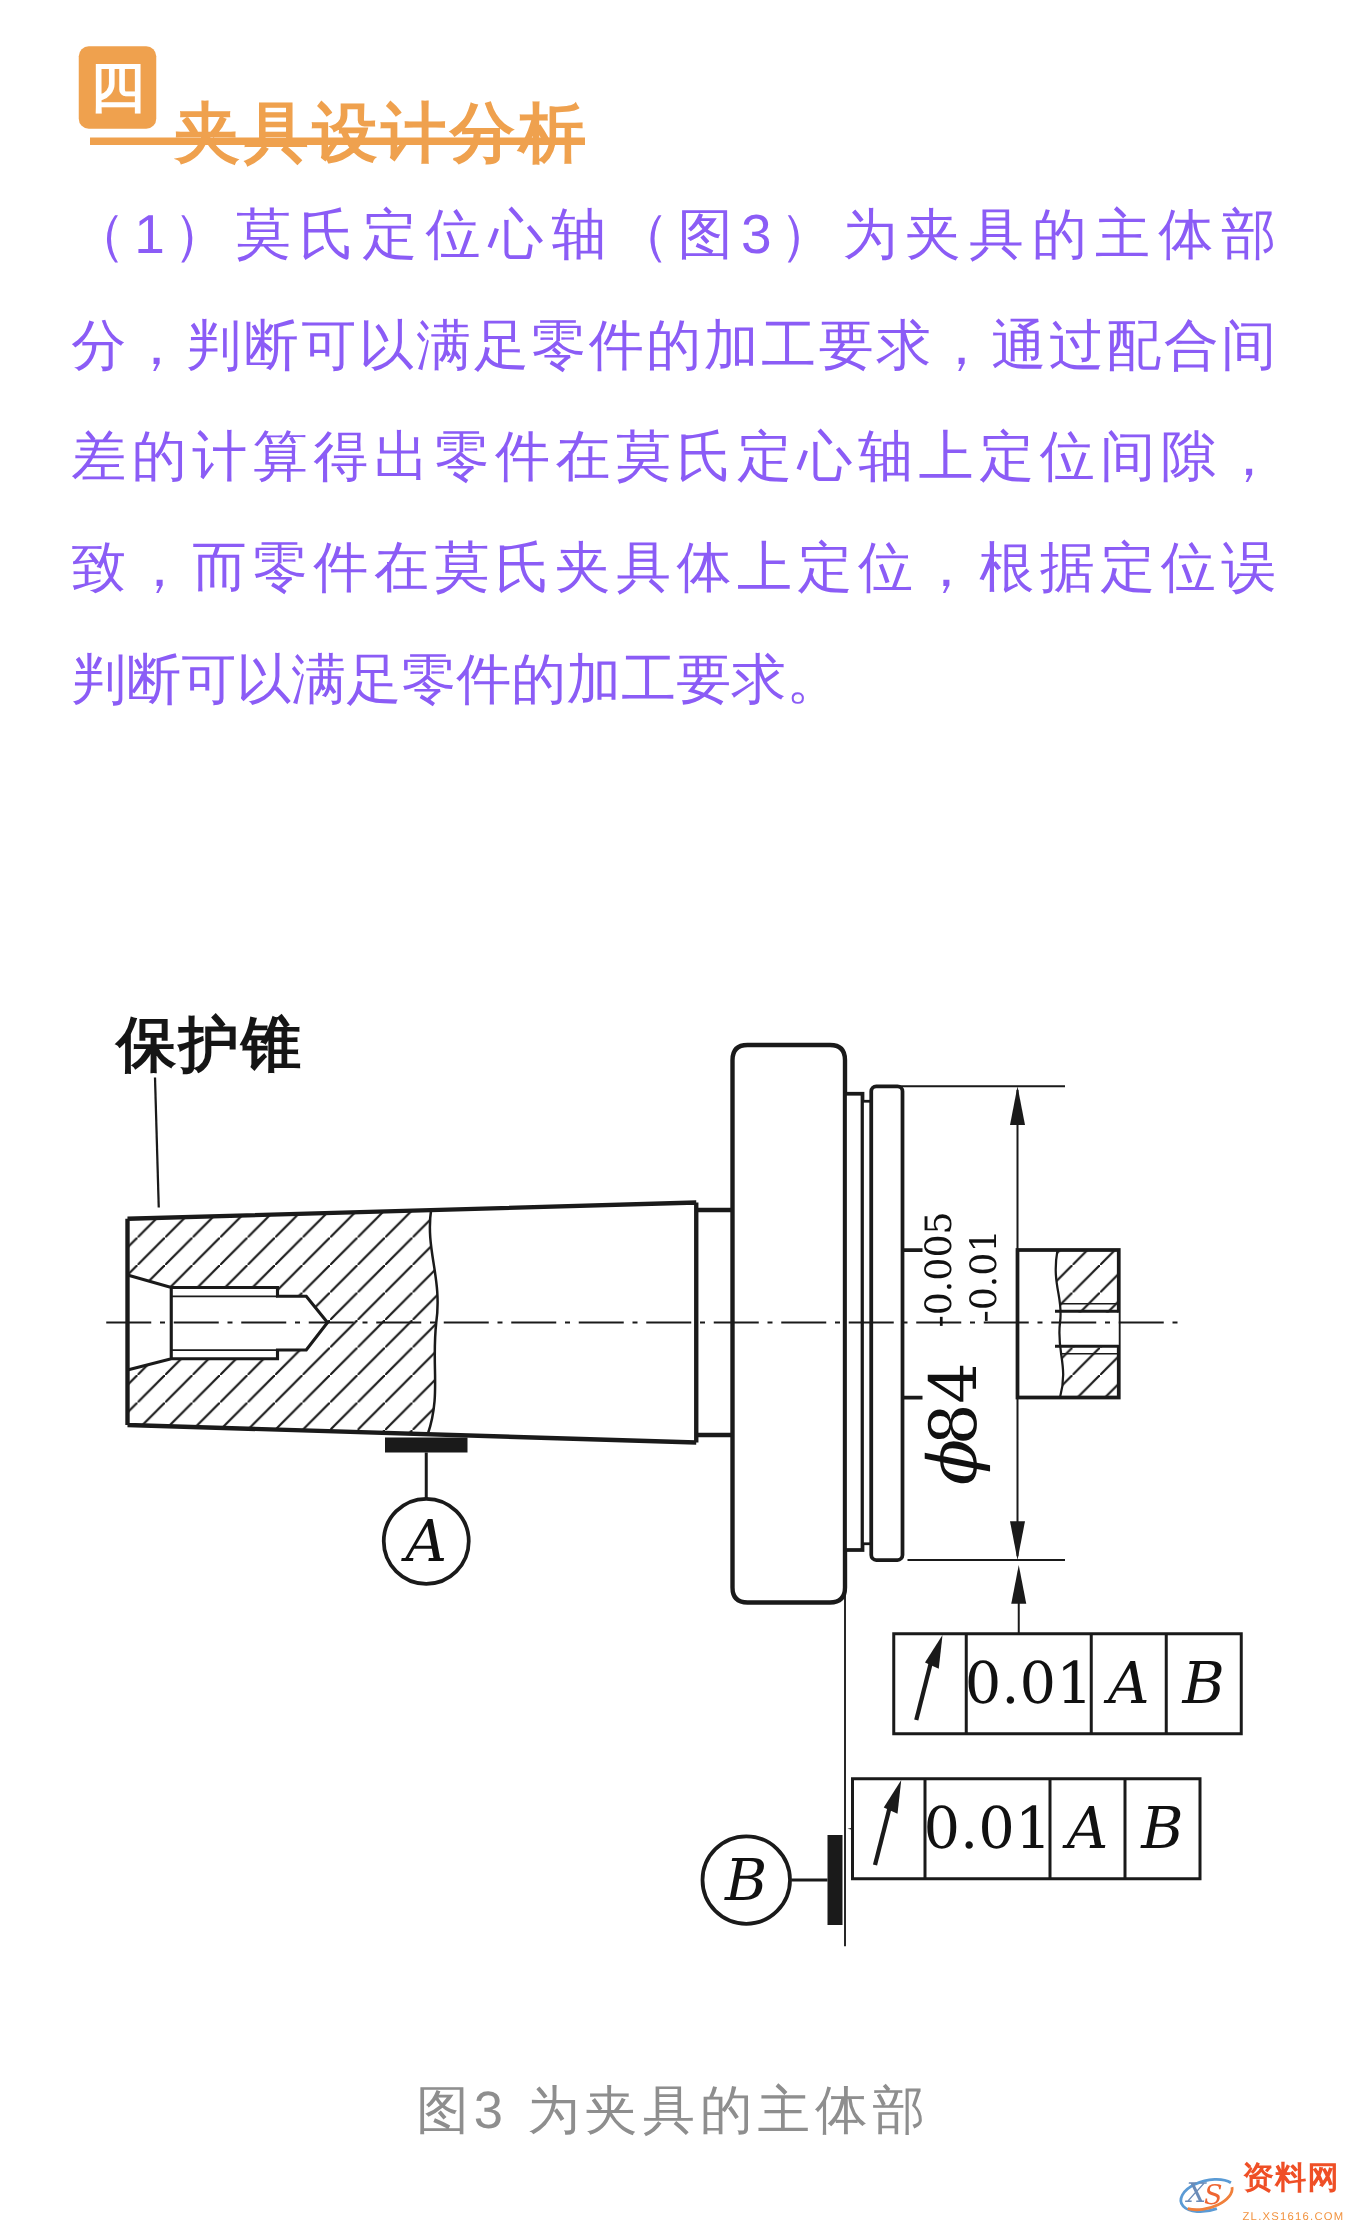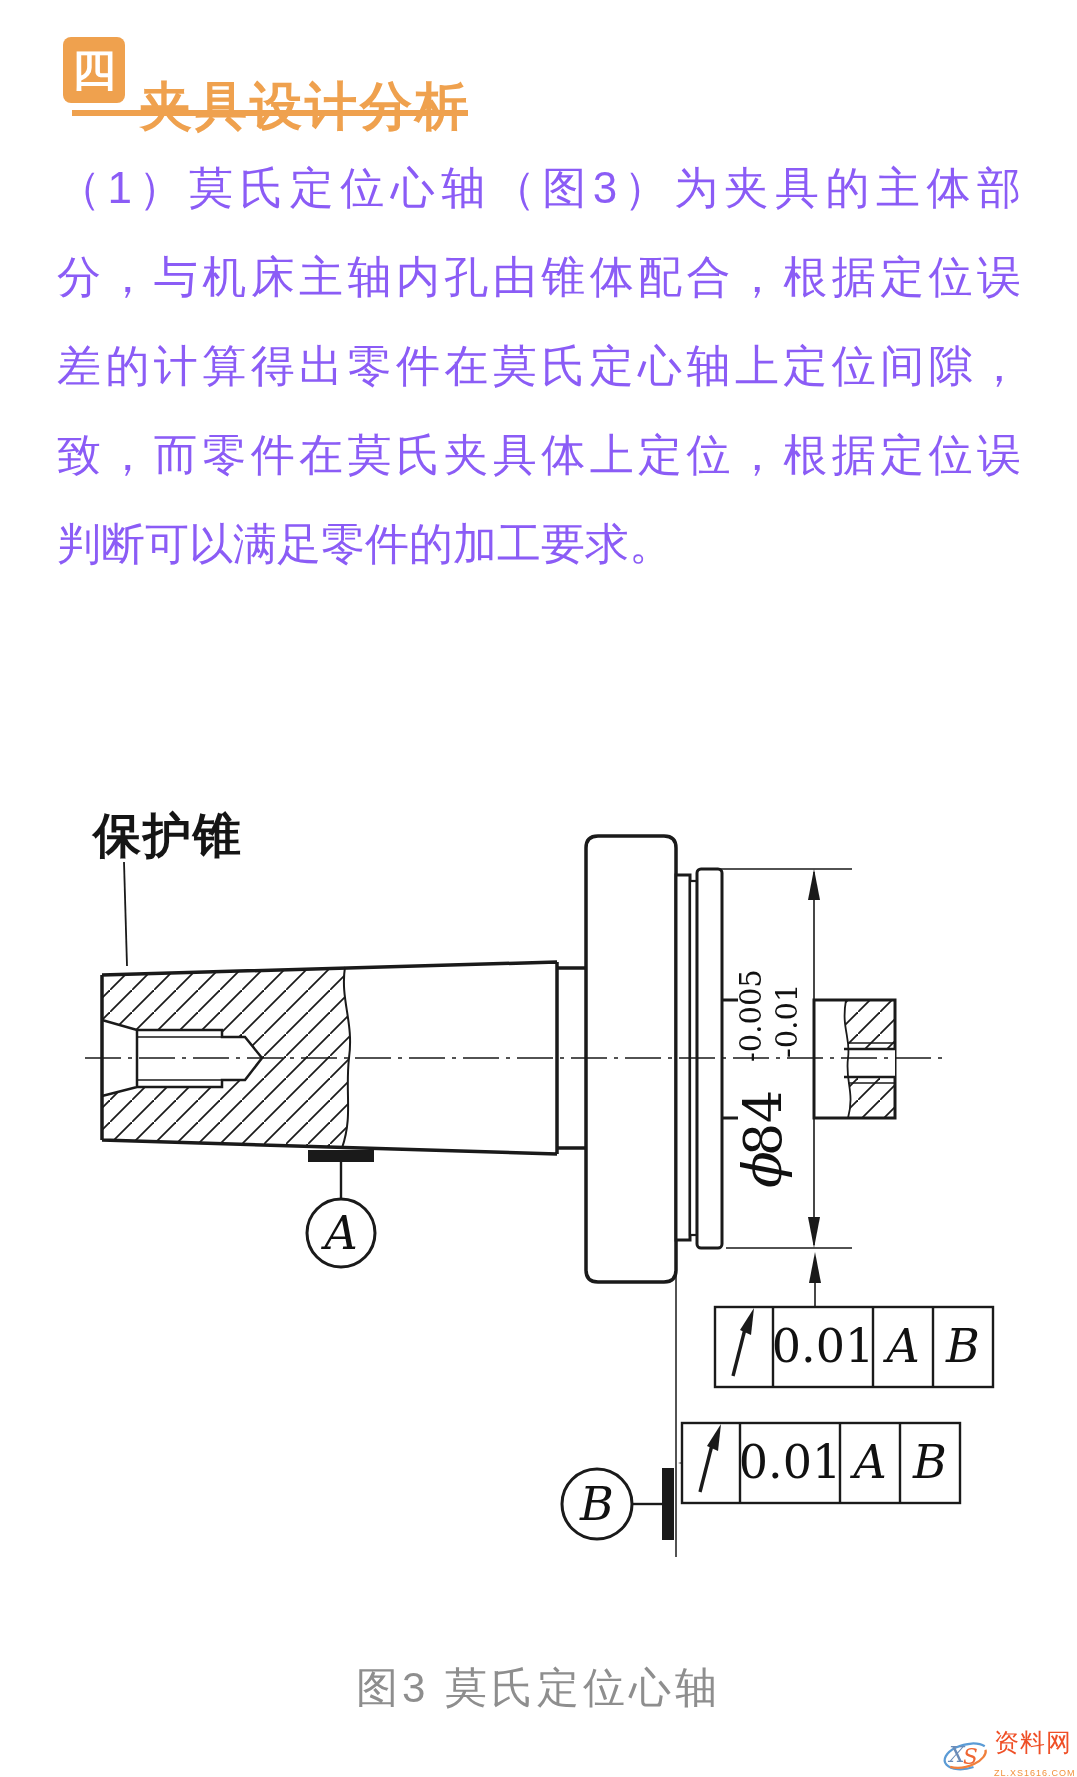--- a/index.html
+++ b/index.html
@@ -16,39 +16,39 @@
   .para{position:absolute;left:57px;top:143px;width:964px;color:#8b5cf6;font-size:44px;}
   .pline{height:89px;line-height:89px;text-align:justify;text-align-last:justify;white-space:nowrap;}
   .pline.last{text-align-last:left;}
   
   .drawing{position:absolute;left:0;top:720px;}
   .caption{position:absolute;left:0;top:1660px;width:1077px;text-align:center;color:#8E8E8E;
            font-size:42px;letter-spacing:4px;}
   
   .watermark{position:absolute;left:938px;top:1730px;display:flex;align-items:center;gap:4px;}
   .wm-col{display:flex;flex-direction:column;line-height:1;}
-  .wm-name{font-size:25px;font-weight:normal;color:#EF4F26;letter-spacing:1px;}
+  .wm-name{font-size:25px;font-weight:bold;color:#EF4F26;letter-spacing:1px;}
   .wm-url{font-size:9px;color:#F2923E;letter-spacing:1px;margin-top:14px;text-align:right;}
   svg text{font-family:"DejaVu Serif","Liberation Serif",serif;}
   svg .cjk{font-family:"Liberation Sans",sans-serif;}
 </style>
 </head>
 <body>
 
 <div class="page">
 
   <div class="badge">
     <span>四</span>
   </div>
   <div class="title">夹具设计分析</div>
   <div class="title-underline"></div>
 
   <div class="para">
     <div class="pline">（1）莫氏定位心轴（图3）为夹具的主体部</div>
-    <div class="pline">分，与机床主轴内孔由锥体配合，根据定位误</div>
+    <div class="pline">分，判断可以满足零件的加工要求，通过配合间</div>
     <div class="pline">差的计算得出零件在莫氏定心轴上定位间隙，</div>
     <div class="pline">致，而零件在莫氏夹具体上定位，根据定位误</div>
     <div class="pline last">判断可以满足零件的加工要求。</div>
   </div>
 
   <svg class="drawing" width="1077" height="860" viewBox="0 720 1077 860">
     <defs>
       <pattern id="hatch" patternUnits="userSpaceOnUse" width="22" height="22">
         <path d="M-3,25 L25,-3" stroke="#1A1A1A" stroke-width="1.8"></path>
       </pattern>
@@ -136,21 +136,21 @@
       <g>
         <line x1="700" y1="1492" x2="713" y2="1441" stroke="#1A1A1A" stroke-width="3.4"></line>
         <polygon fill="#1A1A1A" points="721,1424 707,1446 718,1451"></polygon>
       </g>
       <text x="790" y="1478" font-size="46" text-anchor="middle" fill="#111111">0.01</text>
       <text x="870" y="1478" font-size="46" font-style="italic" text-anchor="middle" fill="#111111">A</text>
       <text x="930" y="1478" font-size="46" font-style="italic" text-anchor="middle" fill="#111111">B</text>
     </g>
   </svg>
 
-  <div class="caption">图3 莫氏定位心轴</div>
+  <div class="caption">图3 为夹具的主体部</div>
 
   <div class="watermark">
     <svg width="52" height="38" viewBox="0 0 60 44">
       <path d="M54,13 A26,14 -14 1 0 41,37" fill="none" stroke="#5B9BD5" stroke-width="2.6"></path>
       <path d="M14,37 A26,14 -14 0 0 55,17" fill="none" stroke="#F0803C" stroke-width="2.6"></path>
       <text x="13" y="31" font-size="25" font-style="italic" fill="#6B8CB8">X</text>
       <text x="29" y="33" font-size="25" font-style="italic" fill="#EE6633">S</text>
     </svg>
     <div class="wm-col">
       <span class="wm-name">资料网</span>

